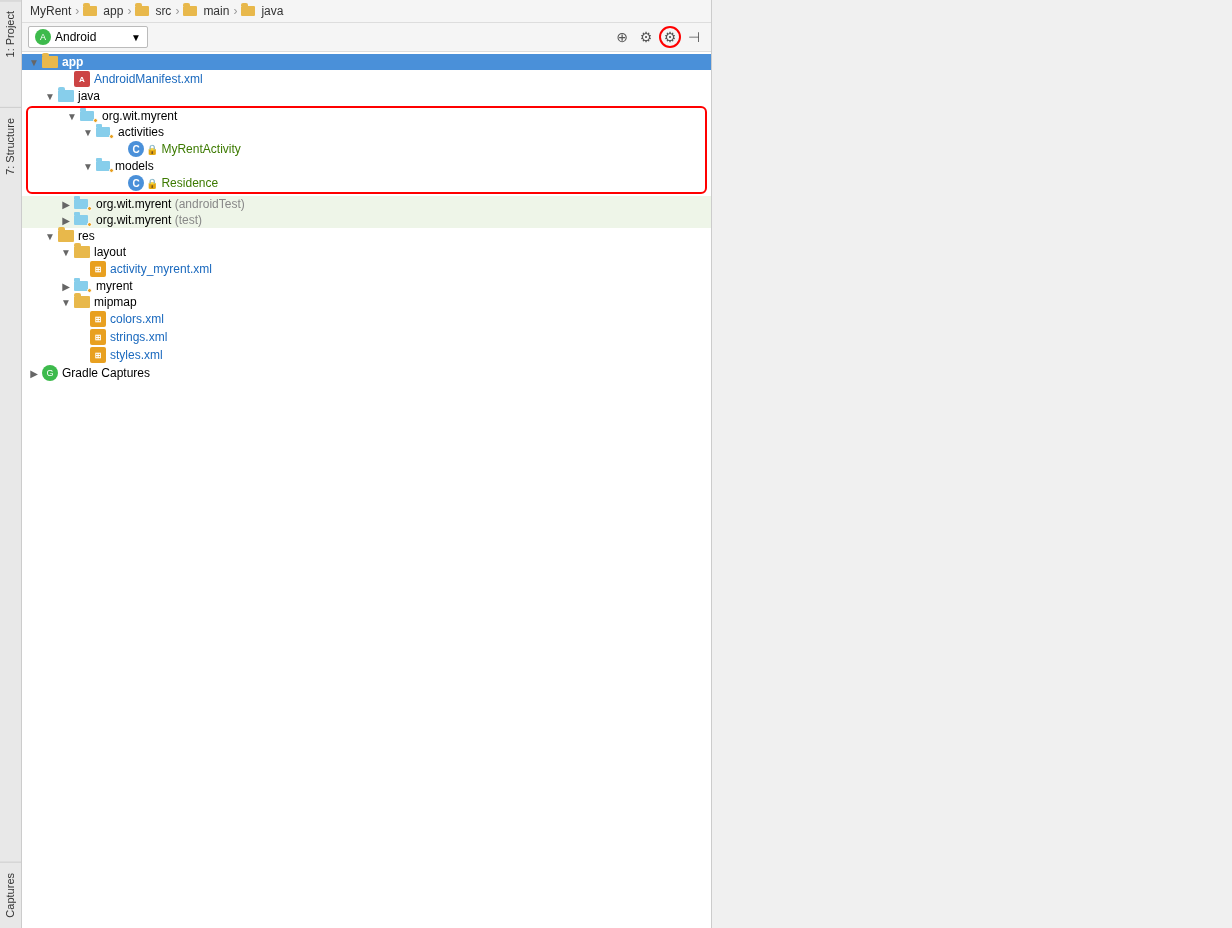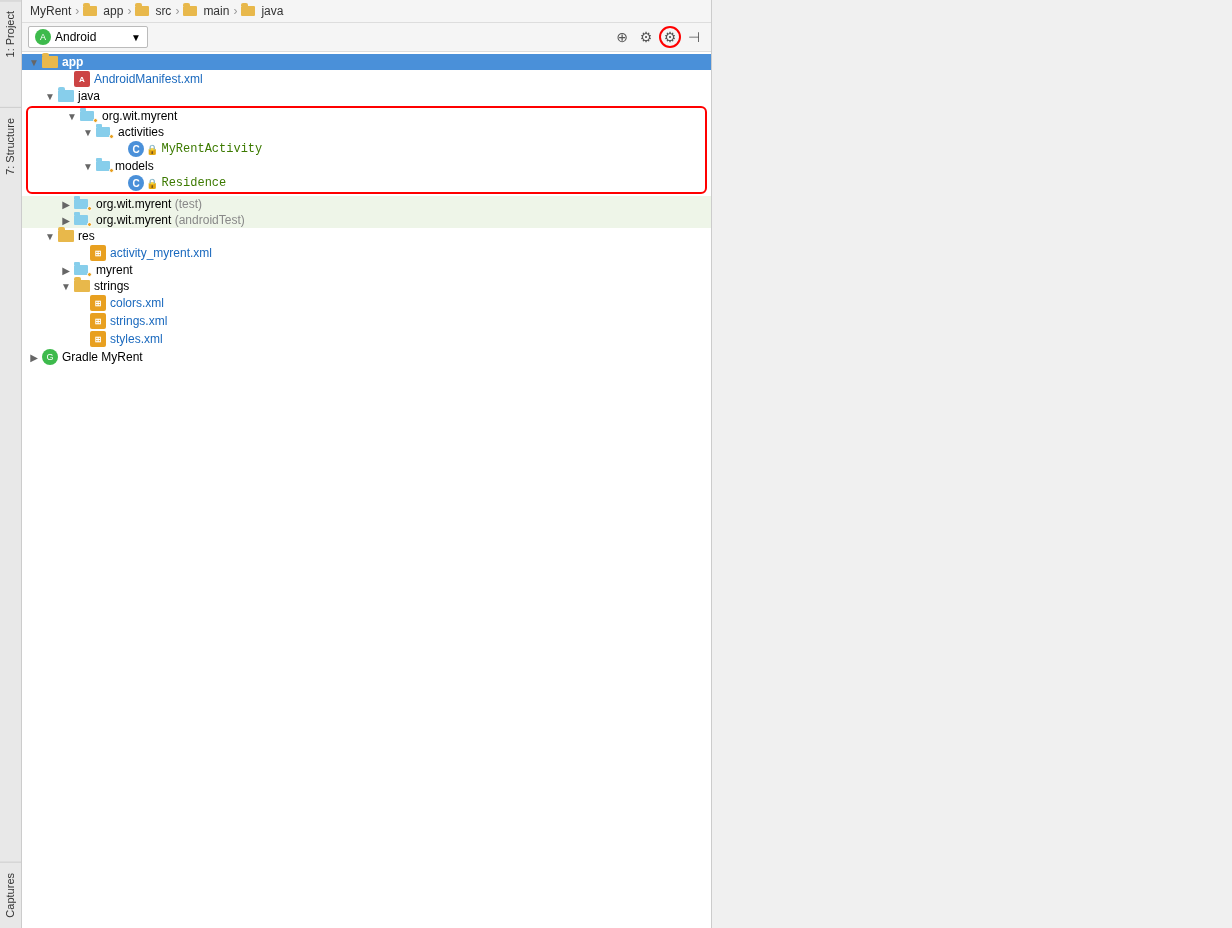--- a/index.html
+++ b/index.html
@@ -226,21 +226,21 @@
       align-items: center;
       justify-content: center;
       flex-shrink: 0;
       margin-right: 2px;
     }
     .lock-icon {
       font-size: 10px;
       color: #4a8c2a;
       margin-right: 3px;
     }
-    .green-text { color: #3c7a00; font-family: Liberation Mono, monospace; }
+    .green-text { color: #3c7a00; }
     .blue-text { color: #1a69be; }
     .gray-text { color: #888; }
 
     .xml-file-icon {
       width: 16px;
       height: 16px;
       background: #e8a020;
       border-radius: 2px;
       display: flex;
       align-items: center;
@@ -417,41 +417,47 @@
       </div>
     </div>
 
     <div class="tree-item highlighted">
       <span class="indent" style="width:36px;display:inline-block;"></span>
       <span class="arrow right"></span>
       <div class="pkg-folder">
         <div class="f1"></div>
         <div class="dot"></div>
       </div>
-      <span class="item-label" style="margin-left:4px;">org.wit.myrent <span class="gray-text">(test)</span></span>
+      <span class="item-label" style="margin-left:4px;">org.wit.myrent <span class="gray-text">(androidTest)</span></span>
     </div>
 
     <div class="tree-item highlighted">
       <span class="indent" style="width:36px;display:inline-block;"></span>
       <span class="arrow right"></span>
       <div class="pkg-folder">
         <div class="f1"></div>
         <div class="dot"></div>
       </div>
-      <span class="item-label" style="margin-left:4px;">org.wit.myrent <span class="gray-text">(androidTest)</span></span>
+      <span class="item-label" style="margin-left:4px;">org.wit.myrent <span class="gray-text">(test)</span></span>
     </div>
 
     <div class="tree-item">
       <span class="indent" style="width:20px;display:inline-block;"></span>
       <span class="arrow down"></span>
       <span class="folder-icon orange" style="display:inline-block;width:16px;height:12px;margin-right:4px;"></span>
       <span class="item-label">res</span>
     </div>
 
 
+    <div class="tree-item">
+      <span class="indent" style="width:36px;display:inline-block;"></span>
+      <span class="arrow down"></span>
+      <span class="folder-icon orange" style="display:inline-block;width:16px;height:12px;margin-right:4px;"></span>
+      <span class="item-label">layout</span>
+    </div>
 
     <div class="tree-item">
       <span class="indent" style="width:68px;display:inline-block;"></span>
       <span class="xml-file-icon">⊞</span>
       <span class="item-label blue-text">activity_myrent.xml</span>
     </div>
 
     <div class="tree-item">
       <span class="indent" style="width:36px;display:inline-block;"></span>
       <span class="arrow right"></span>
@@ -459,21 +465,21 @@
         <div class="f1"></div>
         <div class="dot"></div>
       </div>
       <span class="item-label" style="margin-left:4px;">myrent</span>
     </div>
 
     <div class="tree-item">
       <span class="indent" style="width:36px;display:inline-block;"></span>
       <span class="arrow down"></span>
       <span class="folder-icon orange" style="display:inline-block;width:16px;height:12px;margin-right:4px;"></span>
-      <span class="item-label">strings</span>
+      <span class="item-label">mipmap</span>
     </div>
 
     <div class="tree-item">
       <span class="indent" style="width:68px;display:inline-block;"></span>
       <span class="xml-file-icon">⊞</span>
       <span class="item-label blue-text">colors.xml</span>
     </div>
 
     <div class="tree-item">
       <span class="indent" style="width:68px;display:inline-block;"></span>
@@ -484,21 +490,21 @@
     <div class="tree-item">
       <span class="indent" style="width:68px;display:inline-block;"></span>
       <span class="xml-file-icon">⊞</span>
       <span class="item-label blue-text">styles.xml</span>
     </div>
 
     <div class="tree-item">
       <span class="indent" style="width:4px;display:inline-block;"></span>
       <span class="arrow right"></span>
       <div class="gradle-icon">G</div>
-      <span class="item-label">Gradle MyRent</span>
+      <span class="item-label">Gradle Captures</span>
     </div>
   </div>
 </div>
 
 <div style="flex:1; background:#f0f0f0; position:relative;">
 
   
   
 </div>
 

